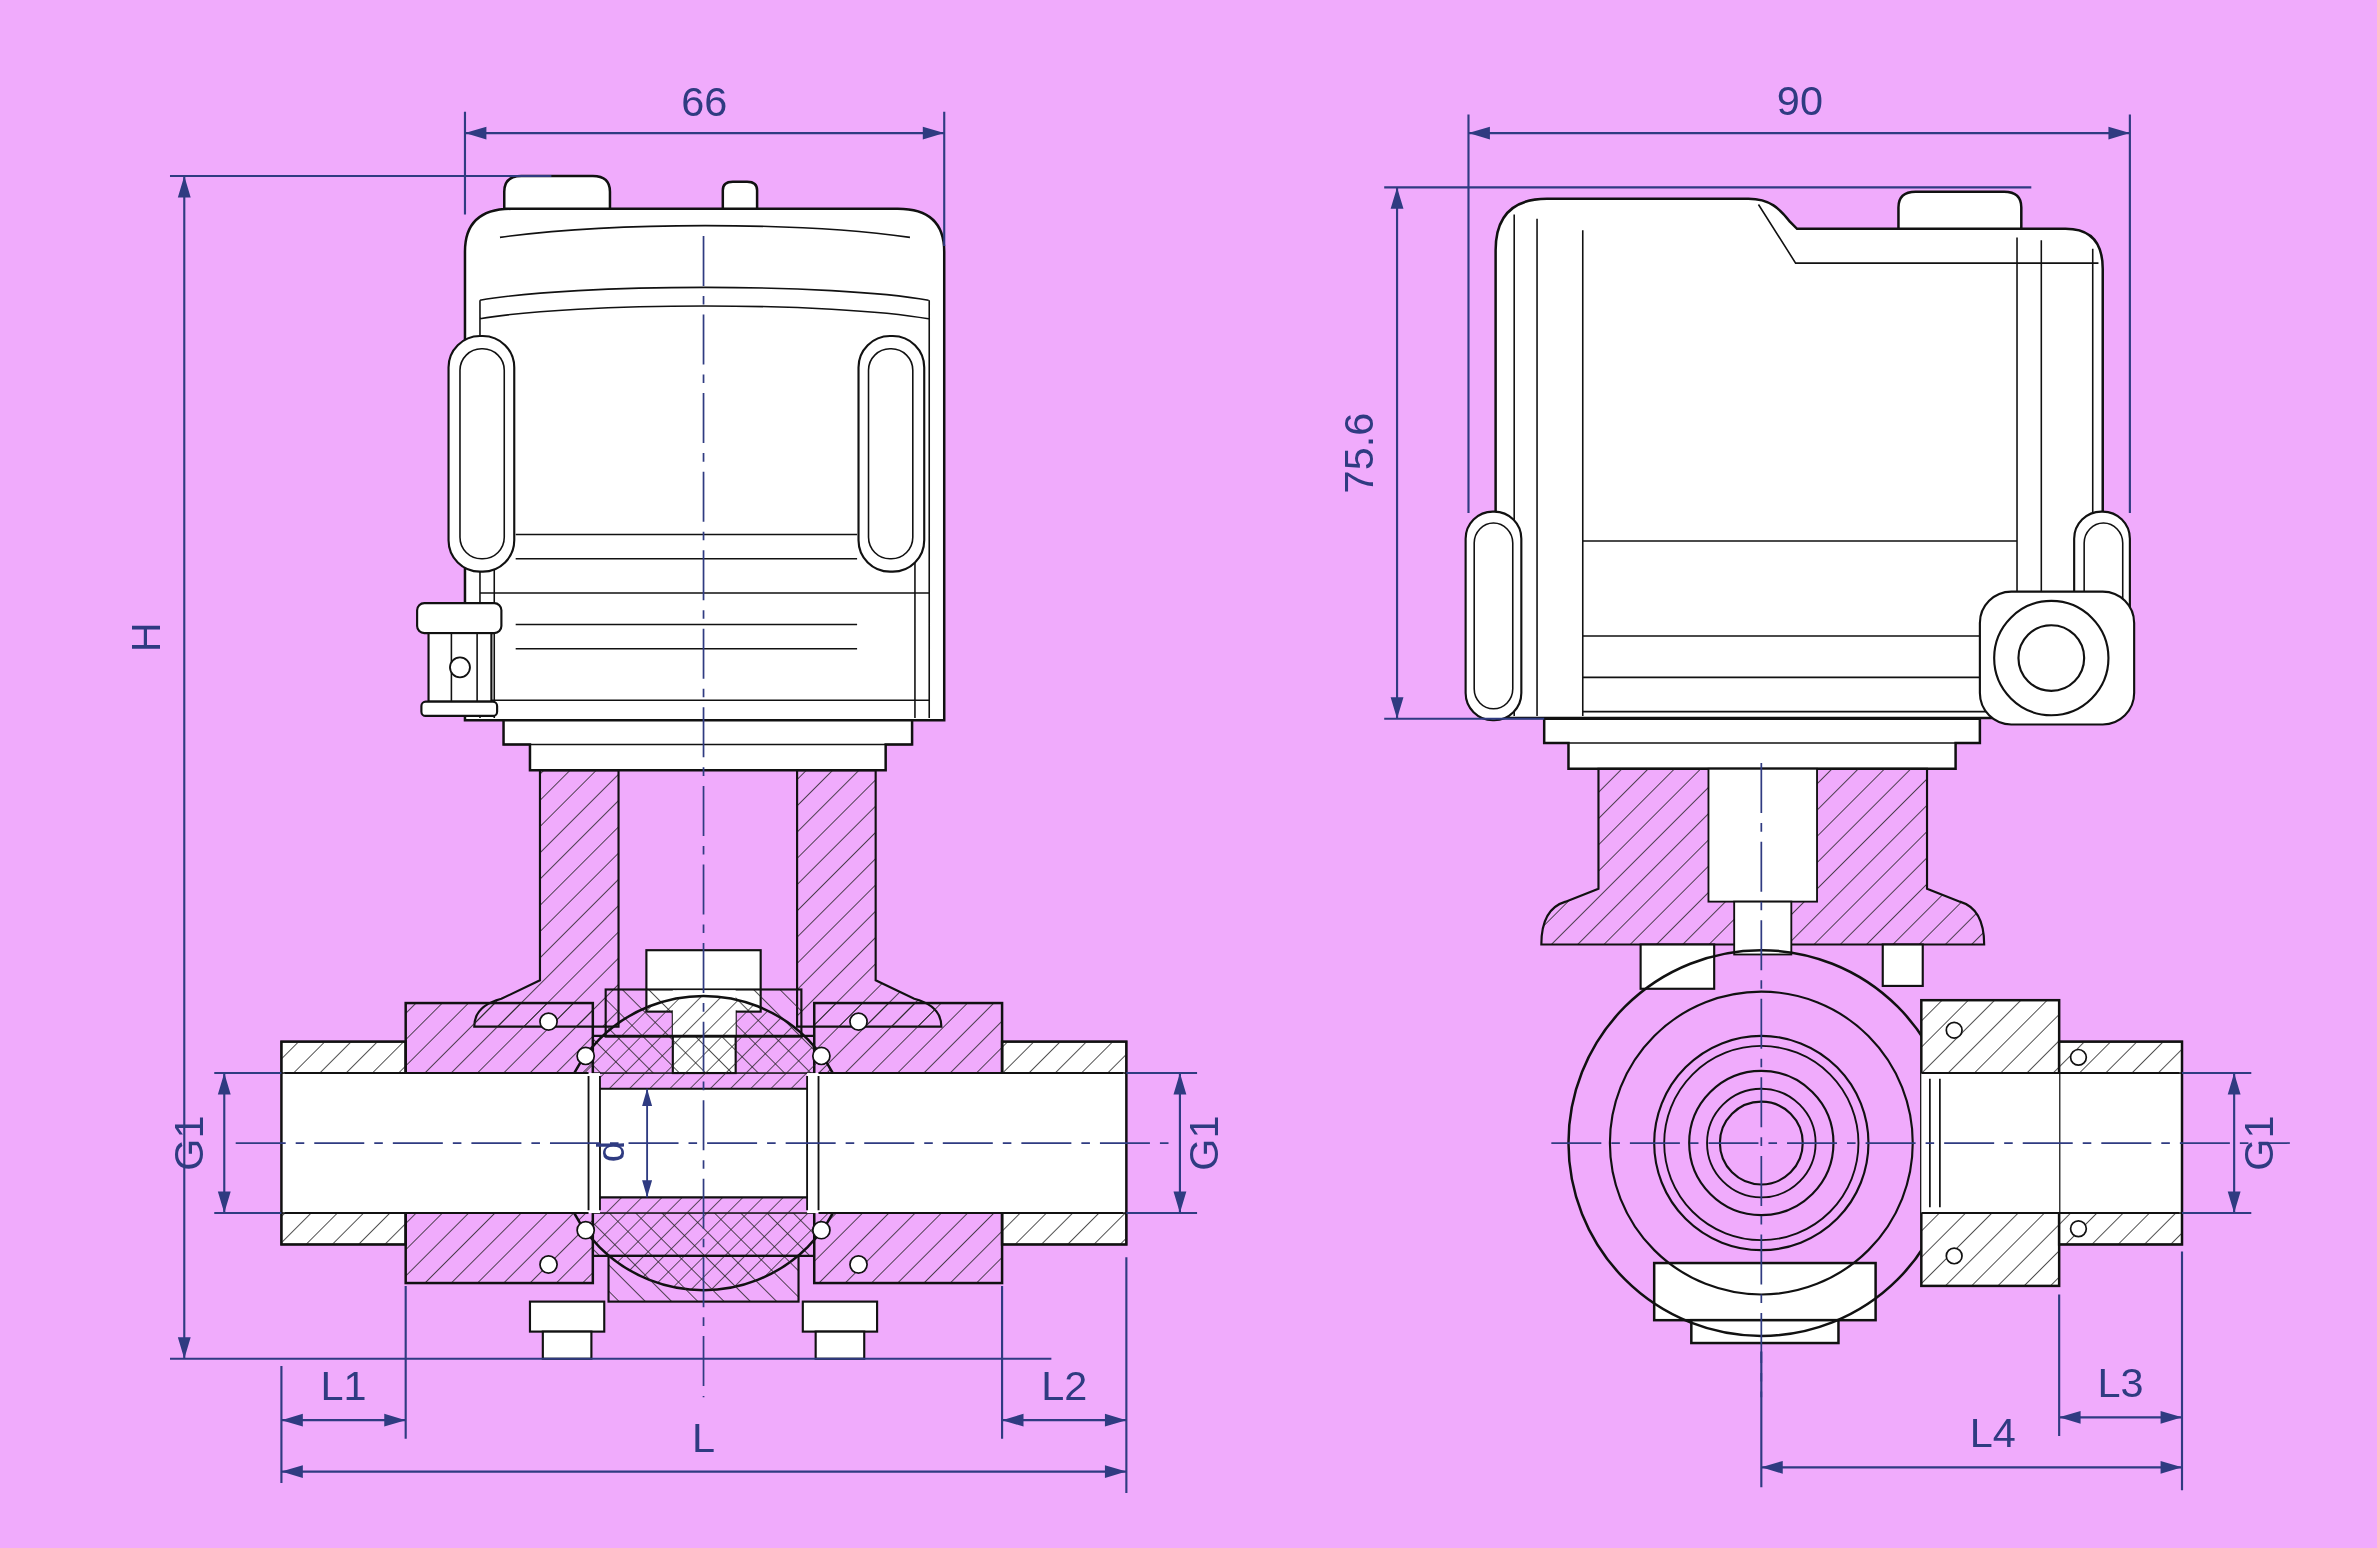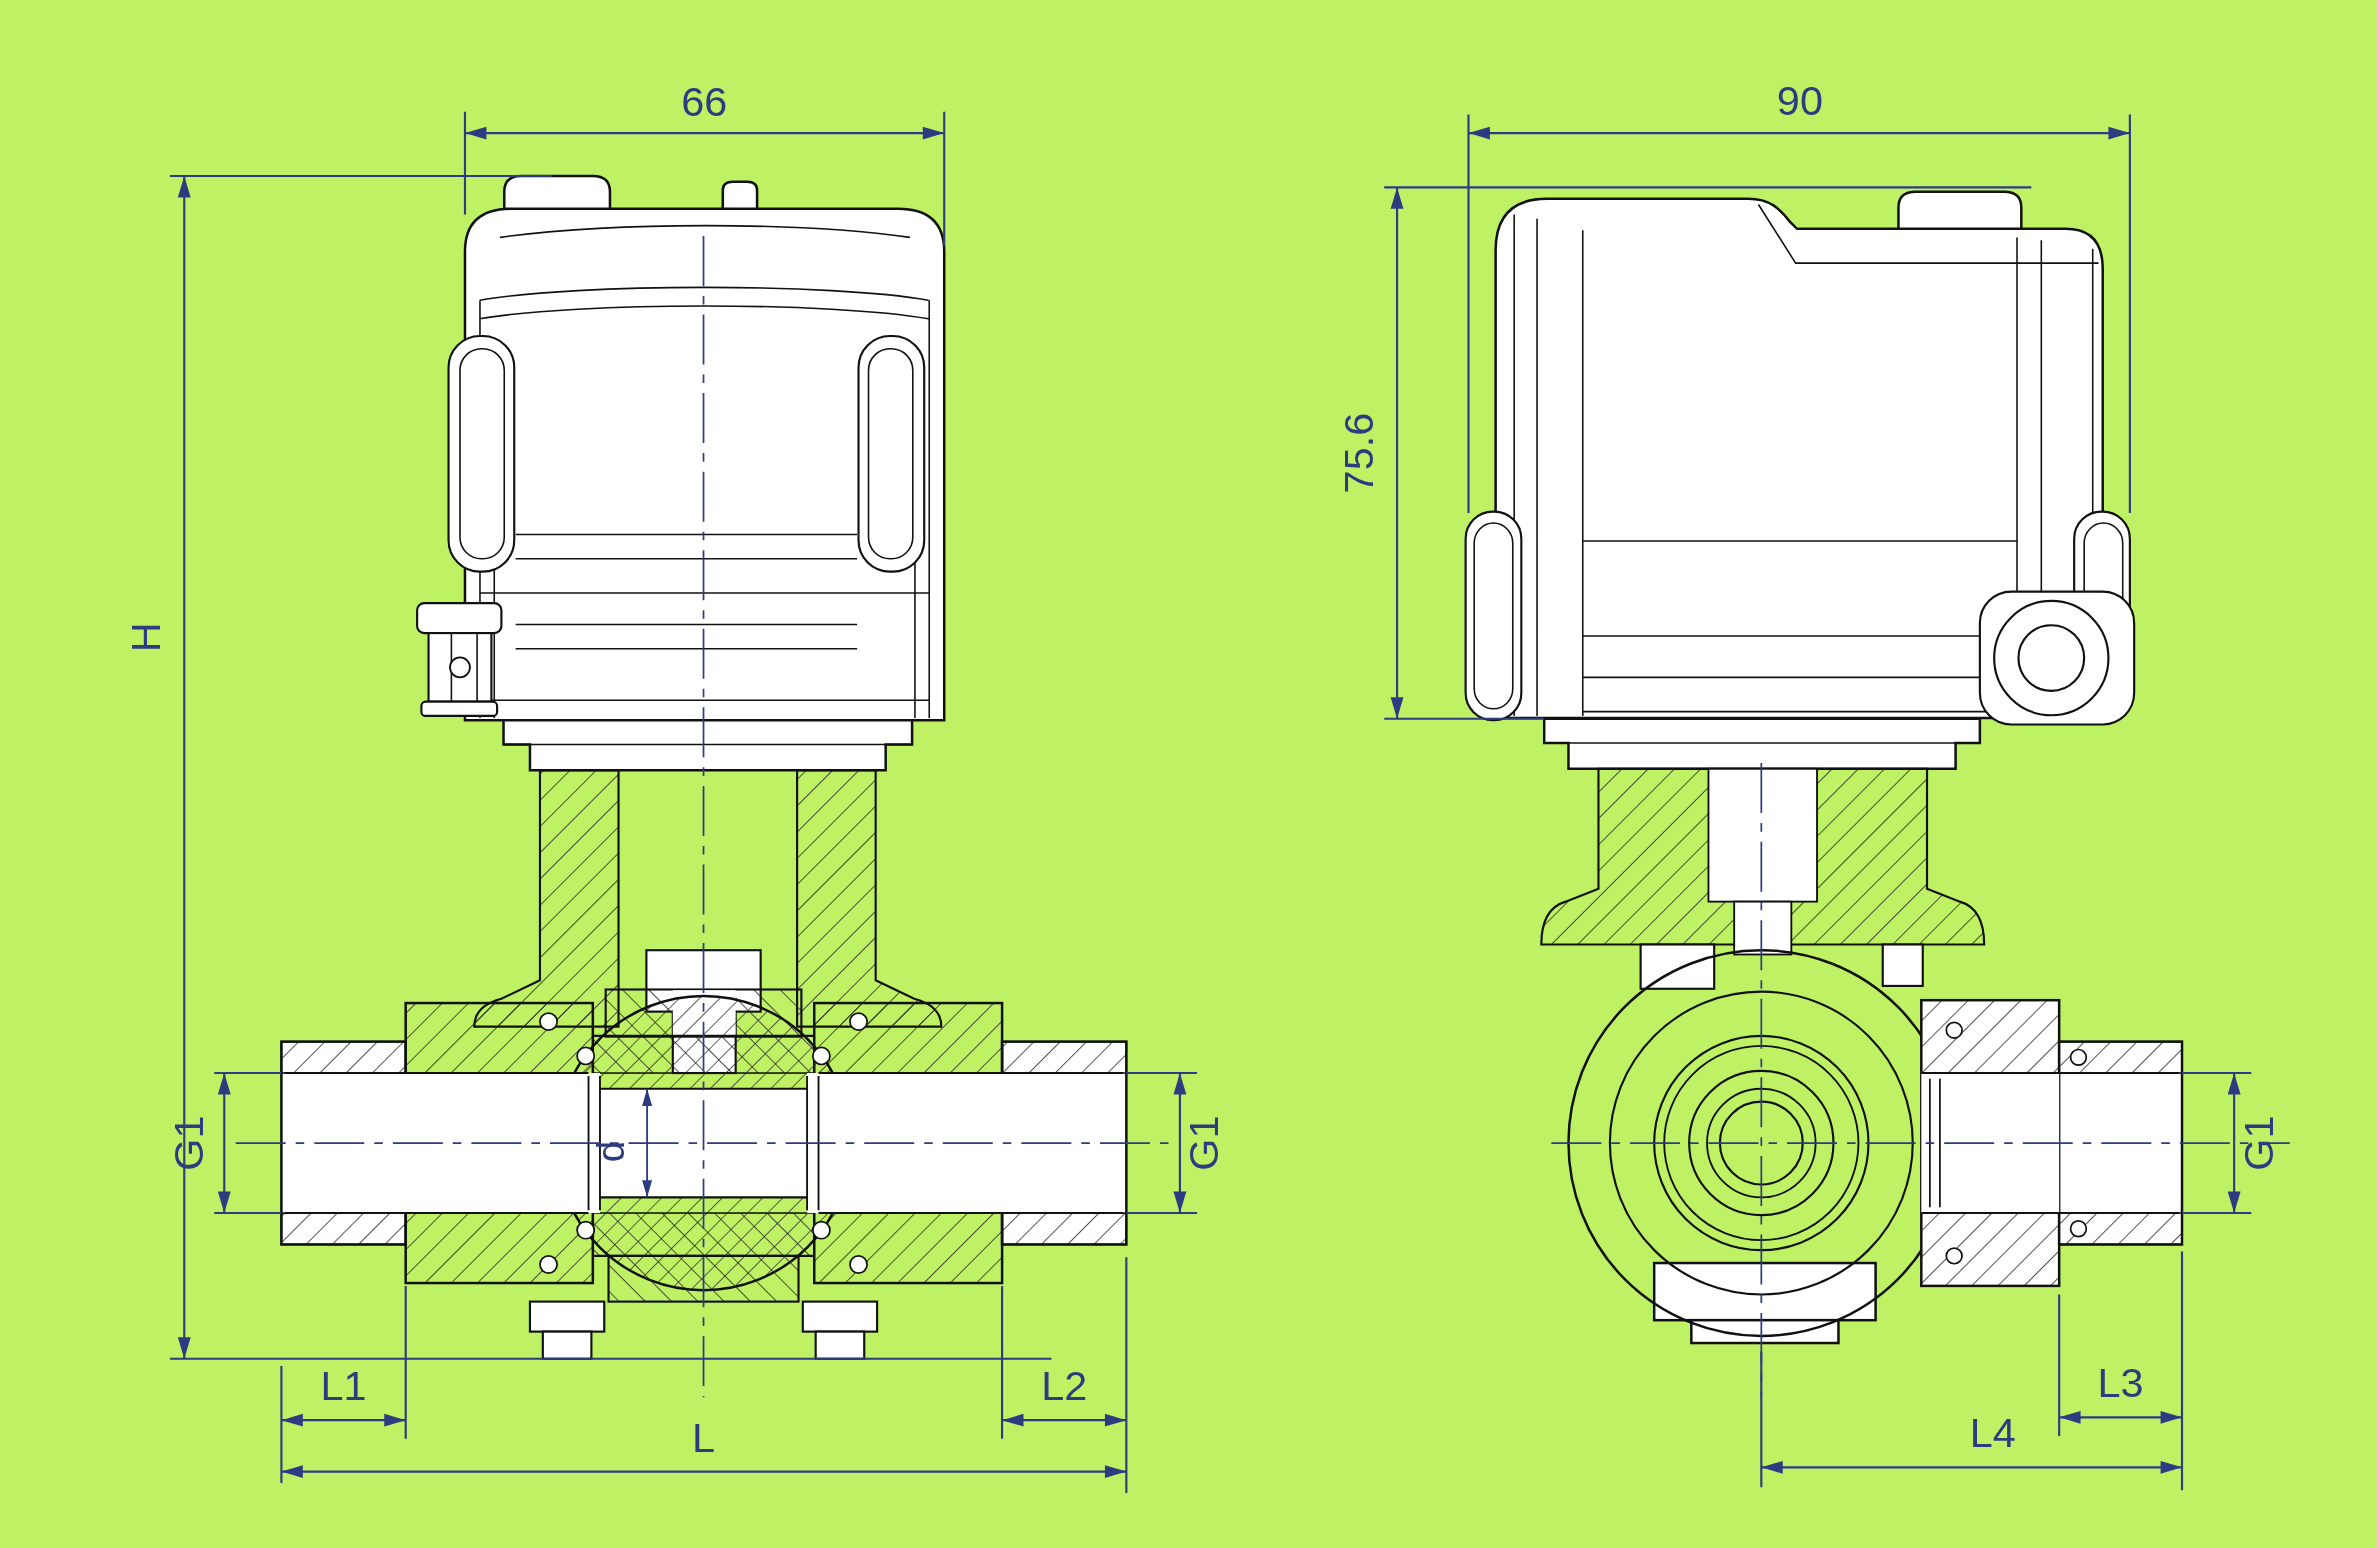--- a/index.html
+++ b/index.html
@@ -1,16 +1,16 @@
 <!DOCTYPE html>
 <html style="font-size:11.4px"><head>
 <meta charset="utf-8">
 <style>
   html,body{margin:0;padding:0;background:#ffffff;}
-  .page{width:2377px;height:1549px;position:relative;background:#bef264;overflow:hidden;}
+  .page{width:2377px;height:1549px;position:relative;background:#f0abfc;overflow:hidden;}
   svg{display:block;}
   text{font-family:"Liberation Sans", sans-serif;fill:#2f3b81;}
   .dimtxt{font-size:58px;}
   .dimtxt-sm{font-size:54px;}
 </style>
 </head>
 <body>
 
 <div class="page">
 <svg width="2377" height="1549" viewBox="0 0 3328 2168" xmlns="http://www.w3.org/2000/svg">

